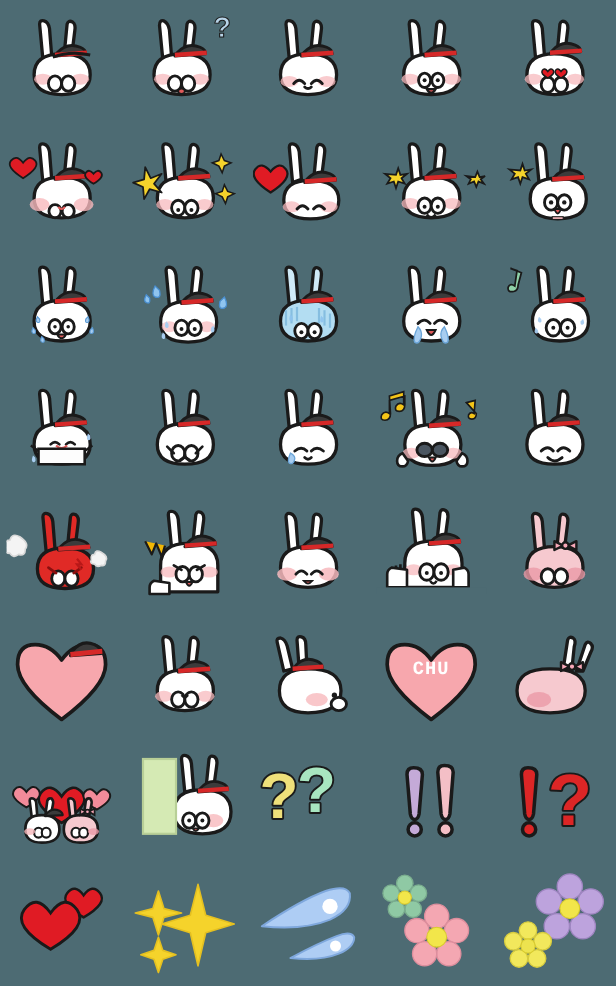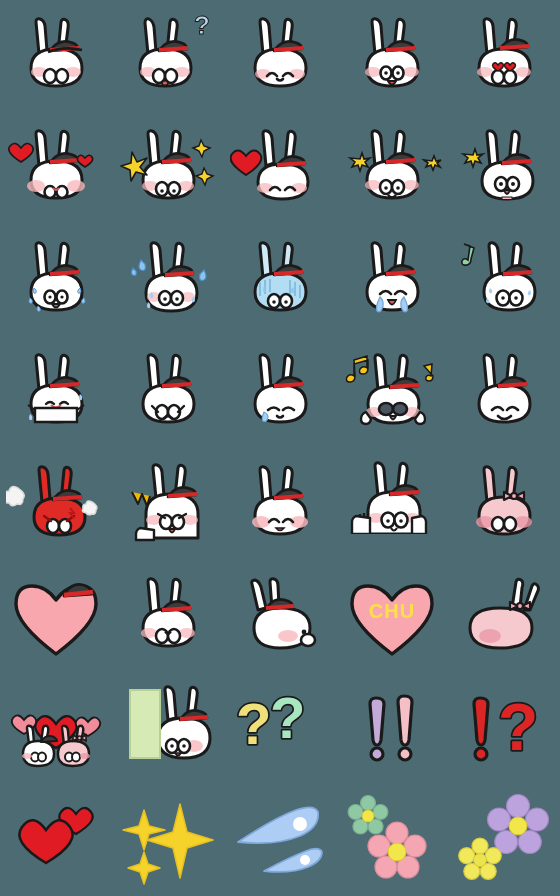--- a/index.html
+++ b/index.html
@@ -35,25 +35,25 @@
     display: block;
     width: 100px;
     height: 100px;
   }
   .chu-label {
     position: absolute;
     left: 0;
     right: 0;
     top: 40px;
     text-align: center;
-    font-family: Liberation Sans, sans-serif;
-    font-size: 20px;
+    font-family: Liberation Mono, monospace;
+    font-size: 17px;
     font-weight: bold;
     letter-spacing: 1px;
-    color: #fde047;
+    color: #ffffff;
     pointer-events: none;
   }
 </style>
 </head>
 <body style="background: rgb(77, 107, 115);">
 
 <div id="sticker-grid">
 
 <div class="sticker-cell">
 <svg viewBox="0 0 100 100">

